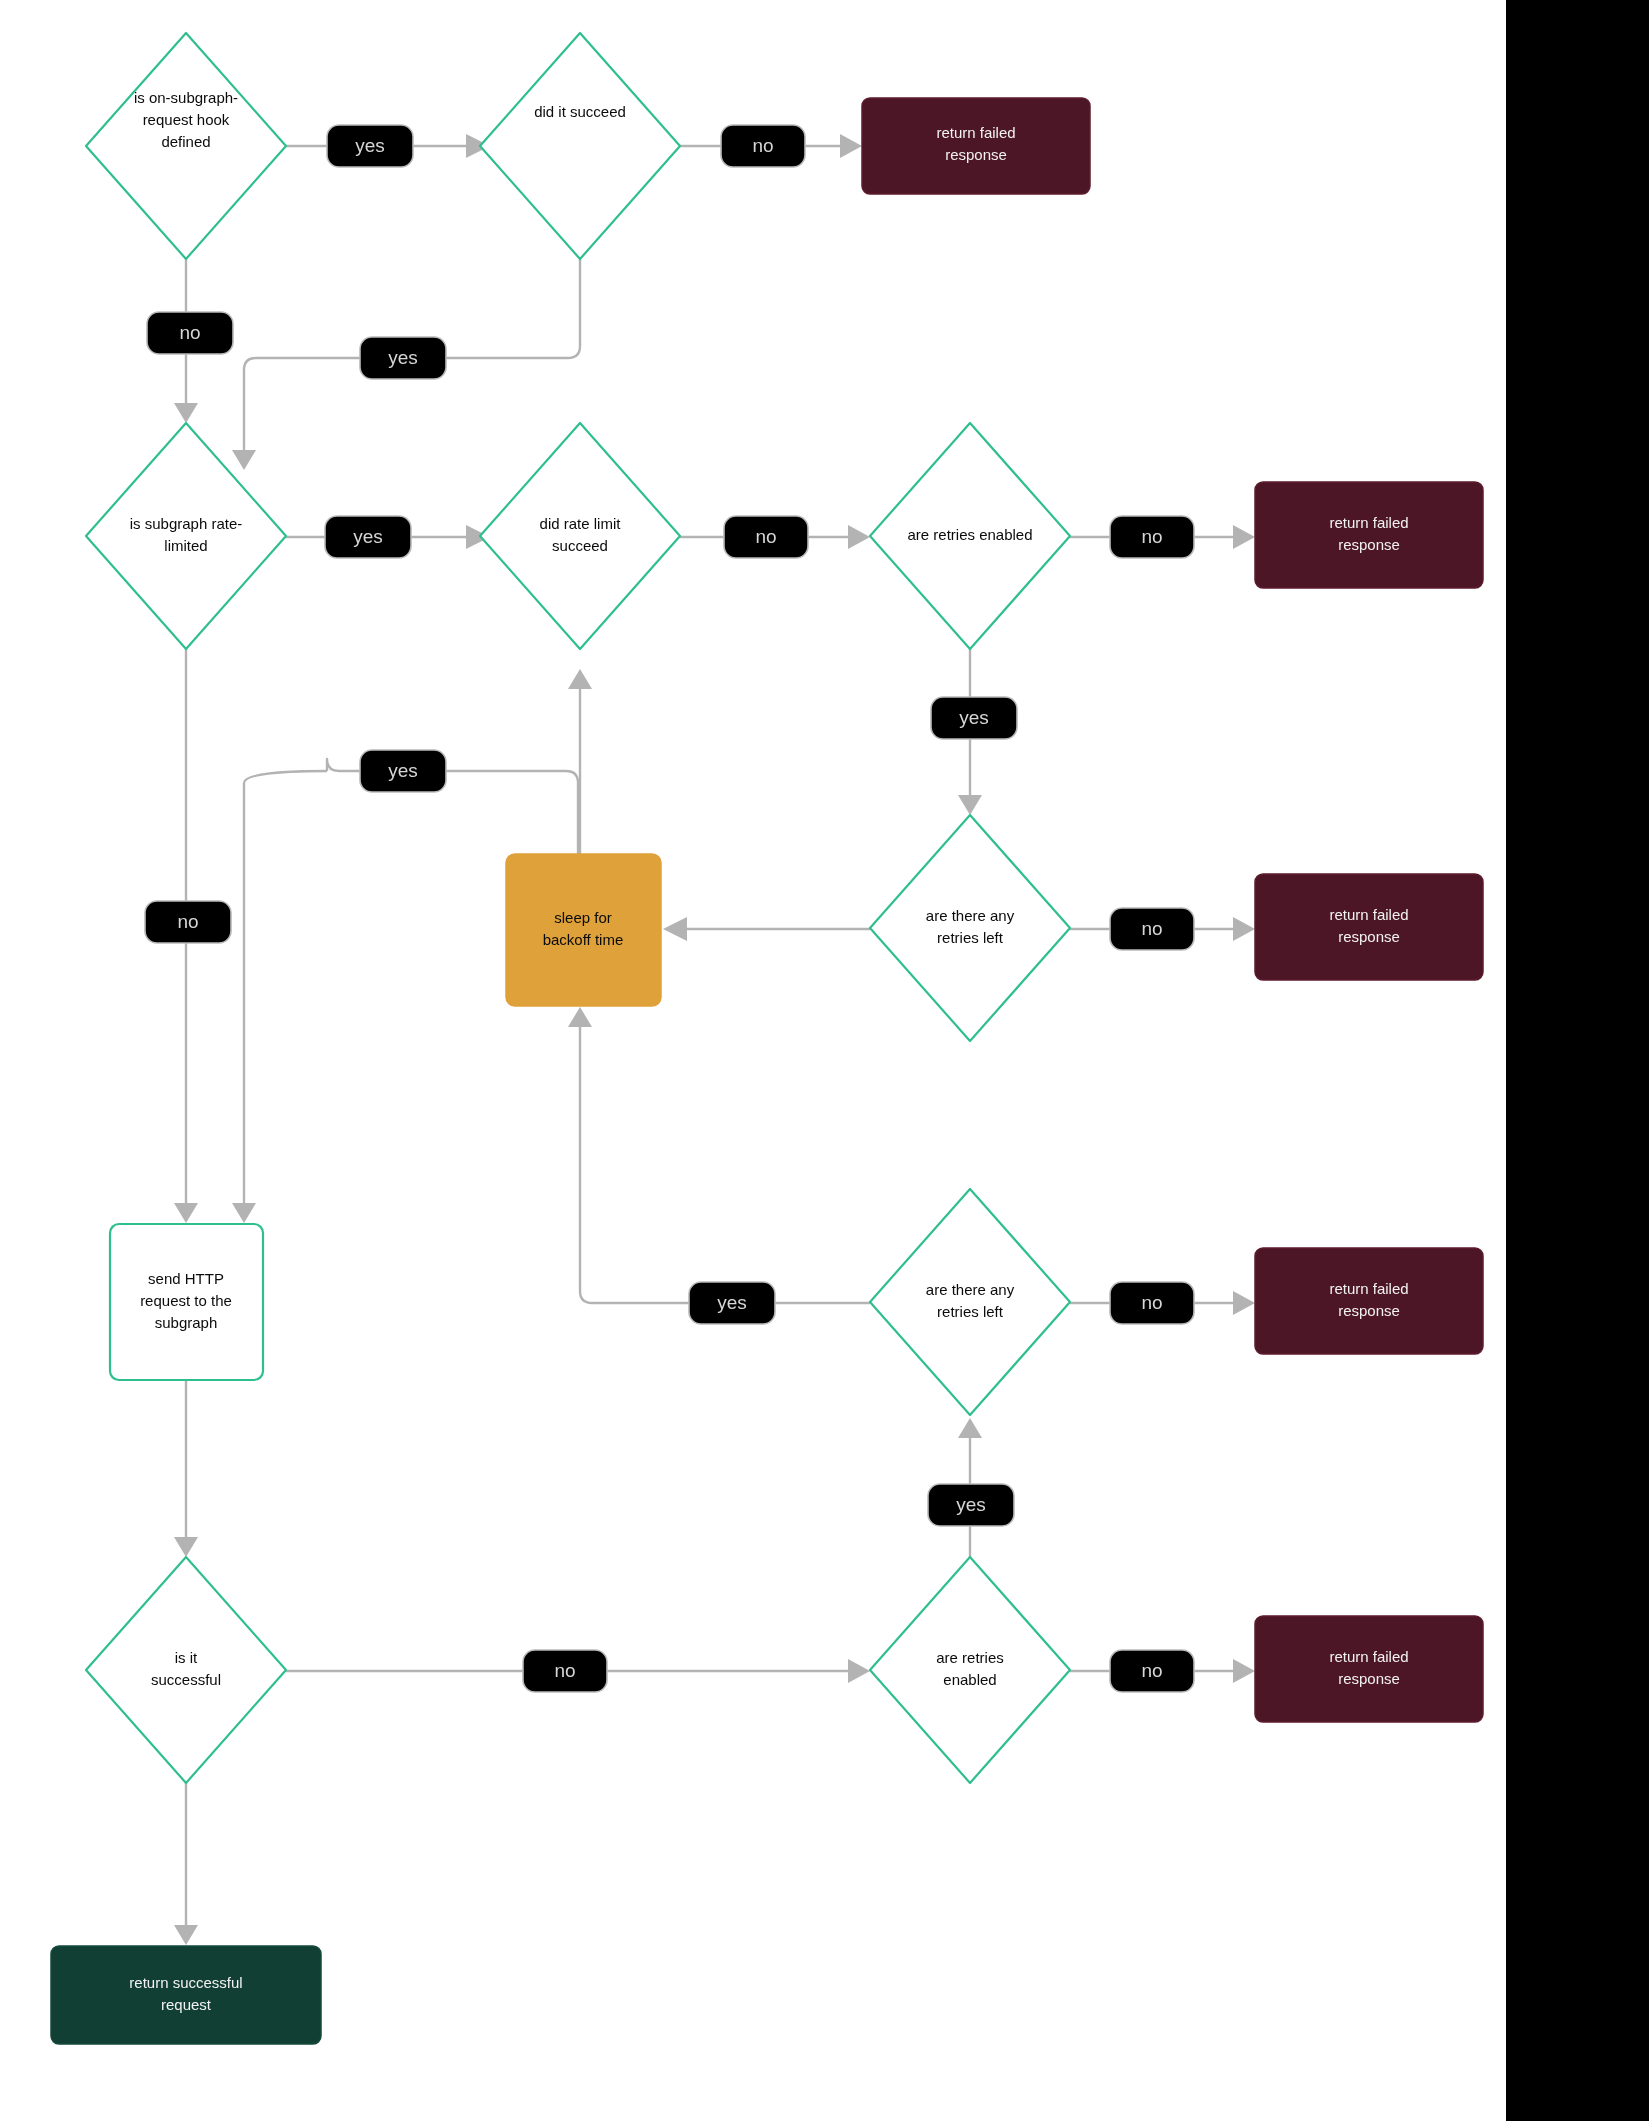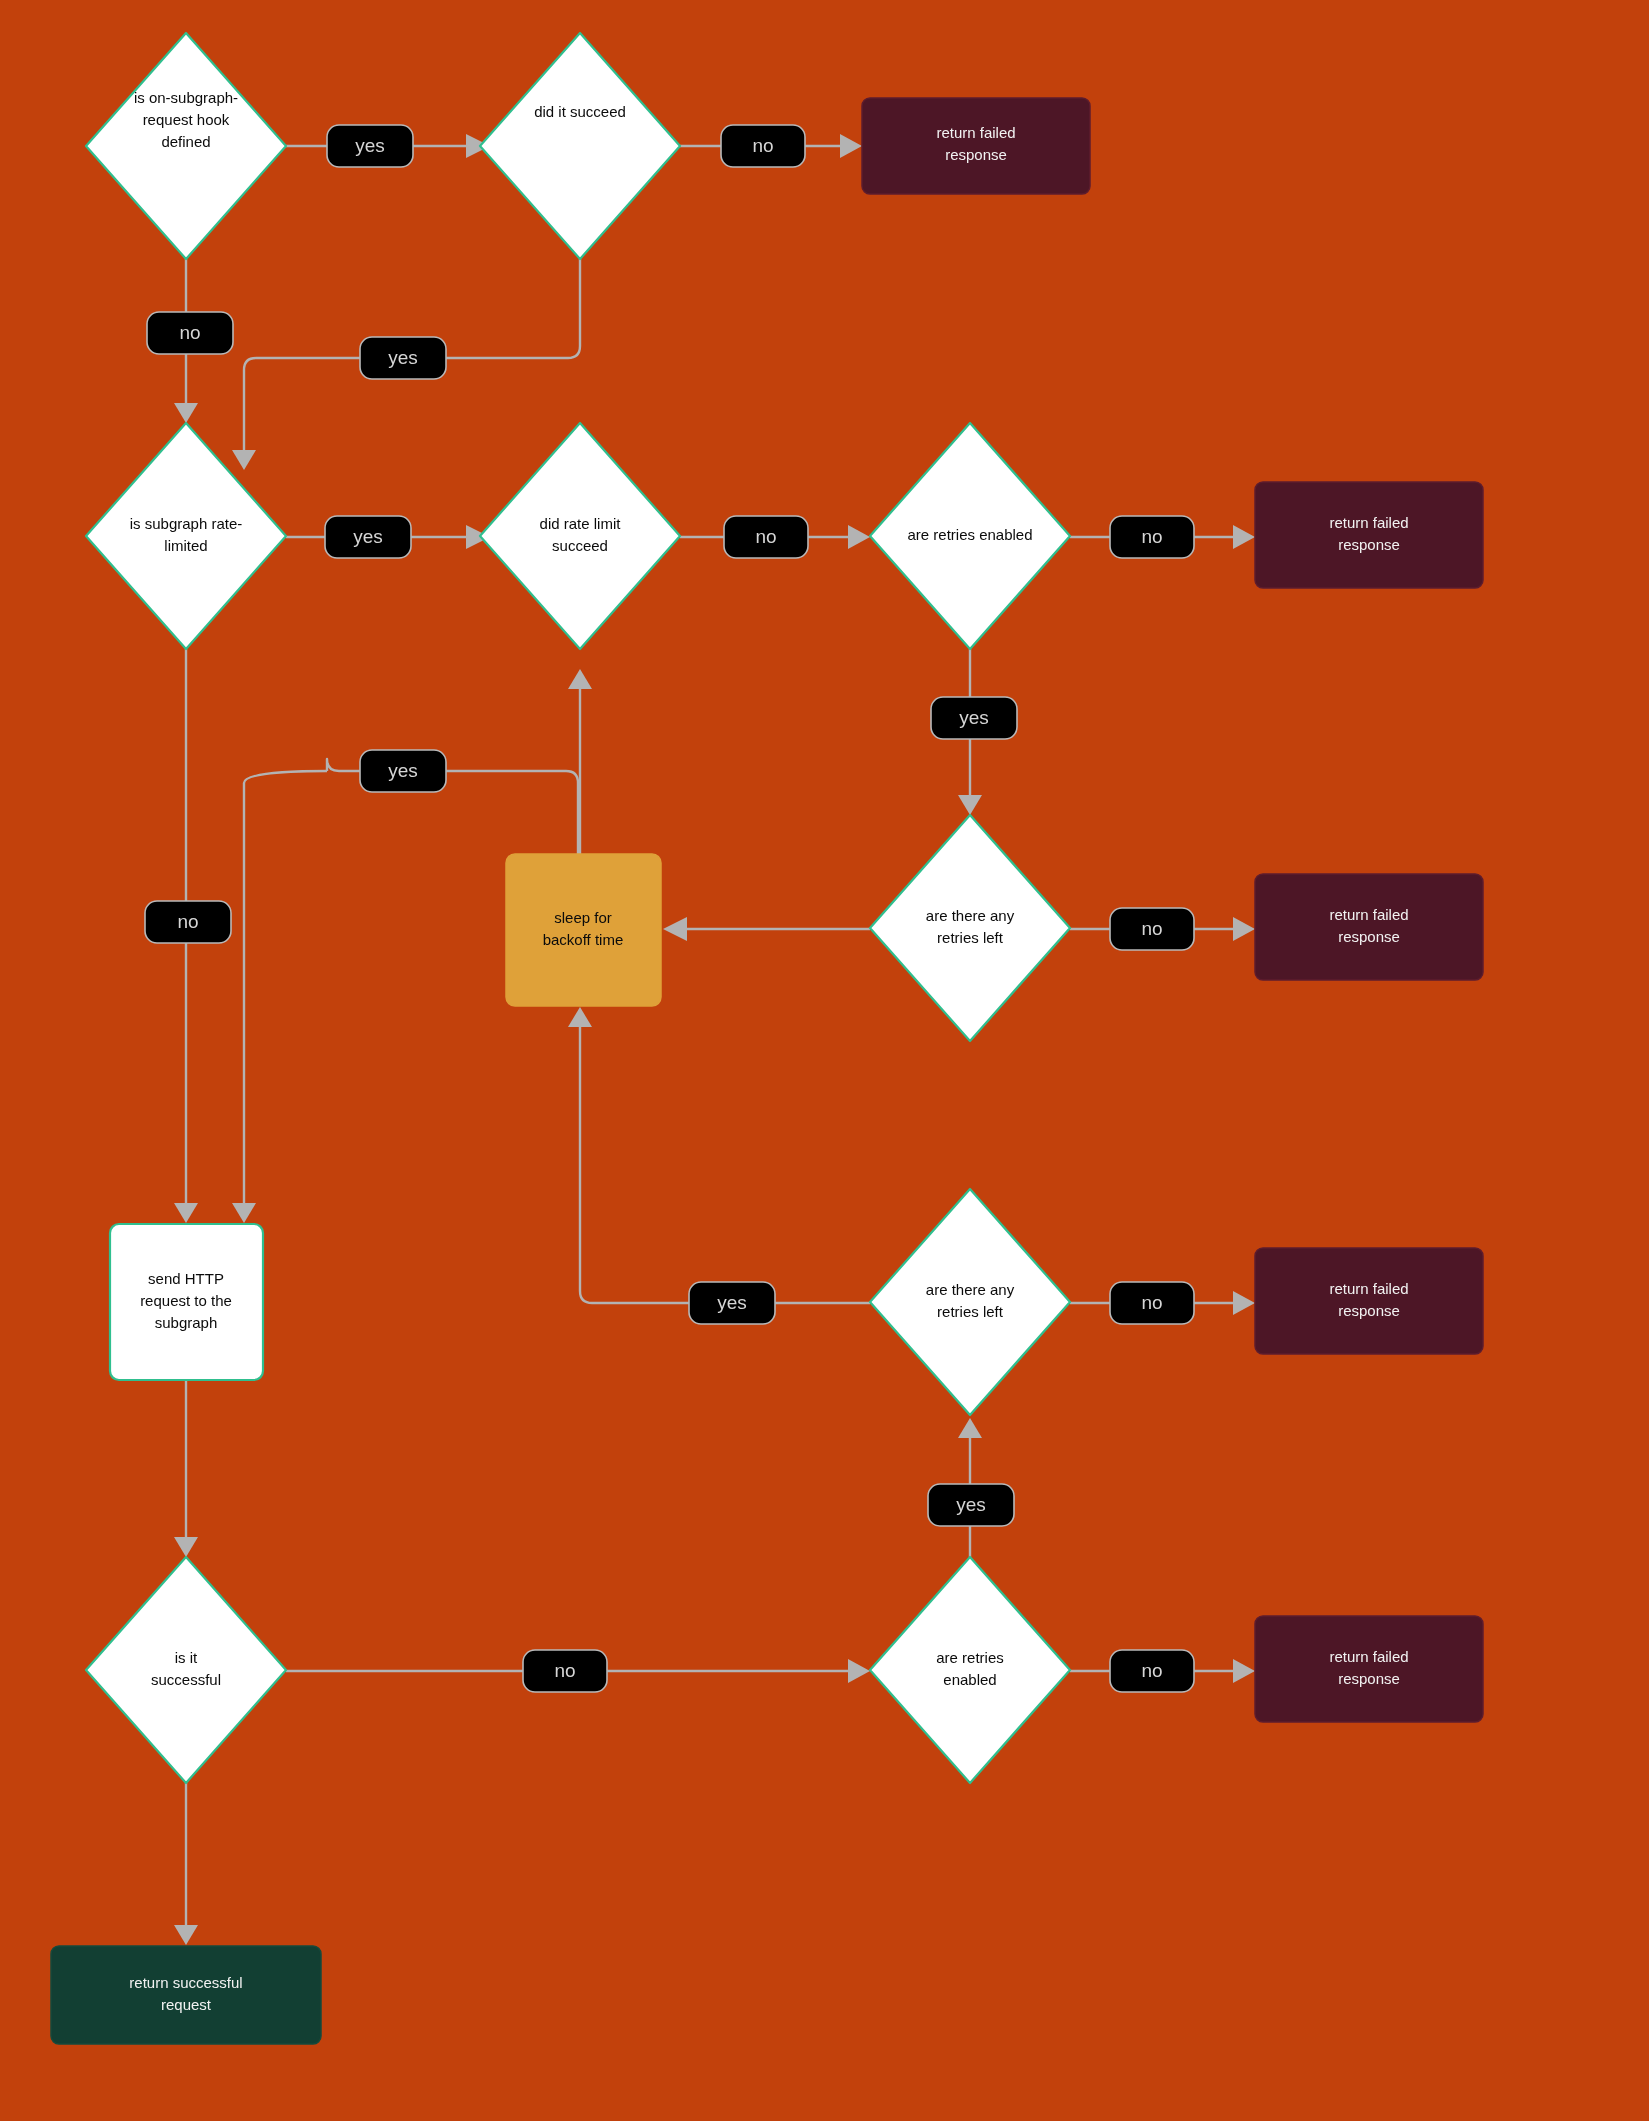--- a/index.html
+++ b/index.html
@@ -8,23 +8,23 @@
     background: #000000;
   }
   body {
     width: 1649px;
     height: 2121px;
     overflow: hidden;
     font-family: "Liberation Sans", sans-serif;
   }
   #canvas {
     position: relative;
-    width: 1649px;
+    width: 1506px;
     height: 2121px;
-    background: #c2410c;
+    background: #ffffff;
   }
   svg#flow {
     position: absolute;
     top: 0;
     left: 0;
     width: 1649px;
     height: 2121px;
     display: block;
   }
   .node-text {

